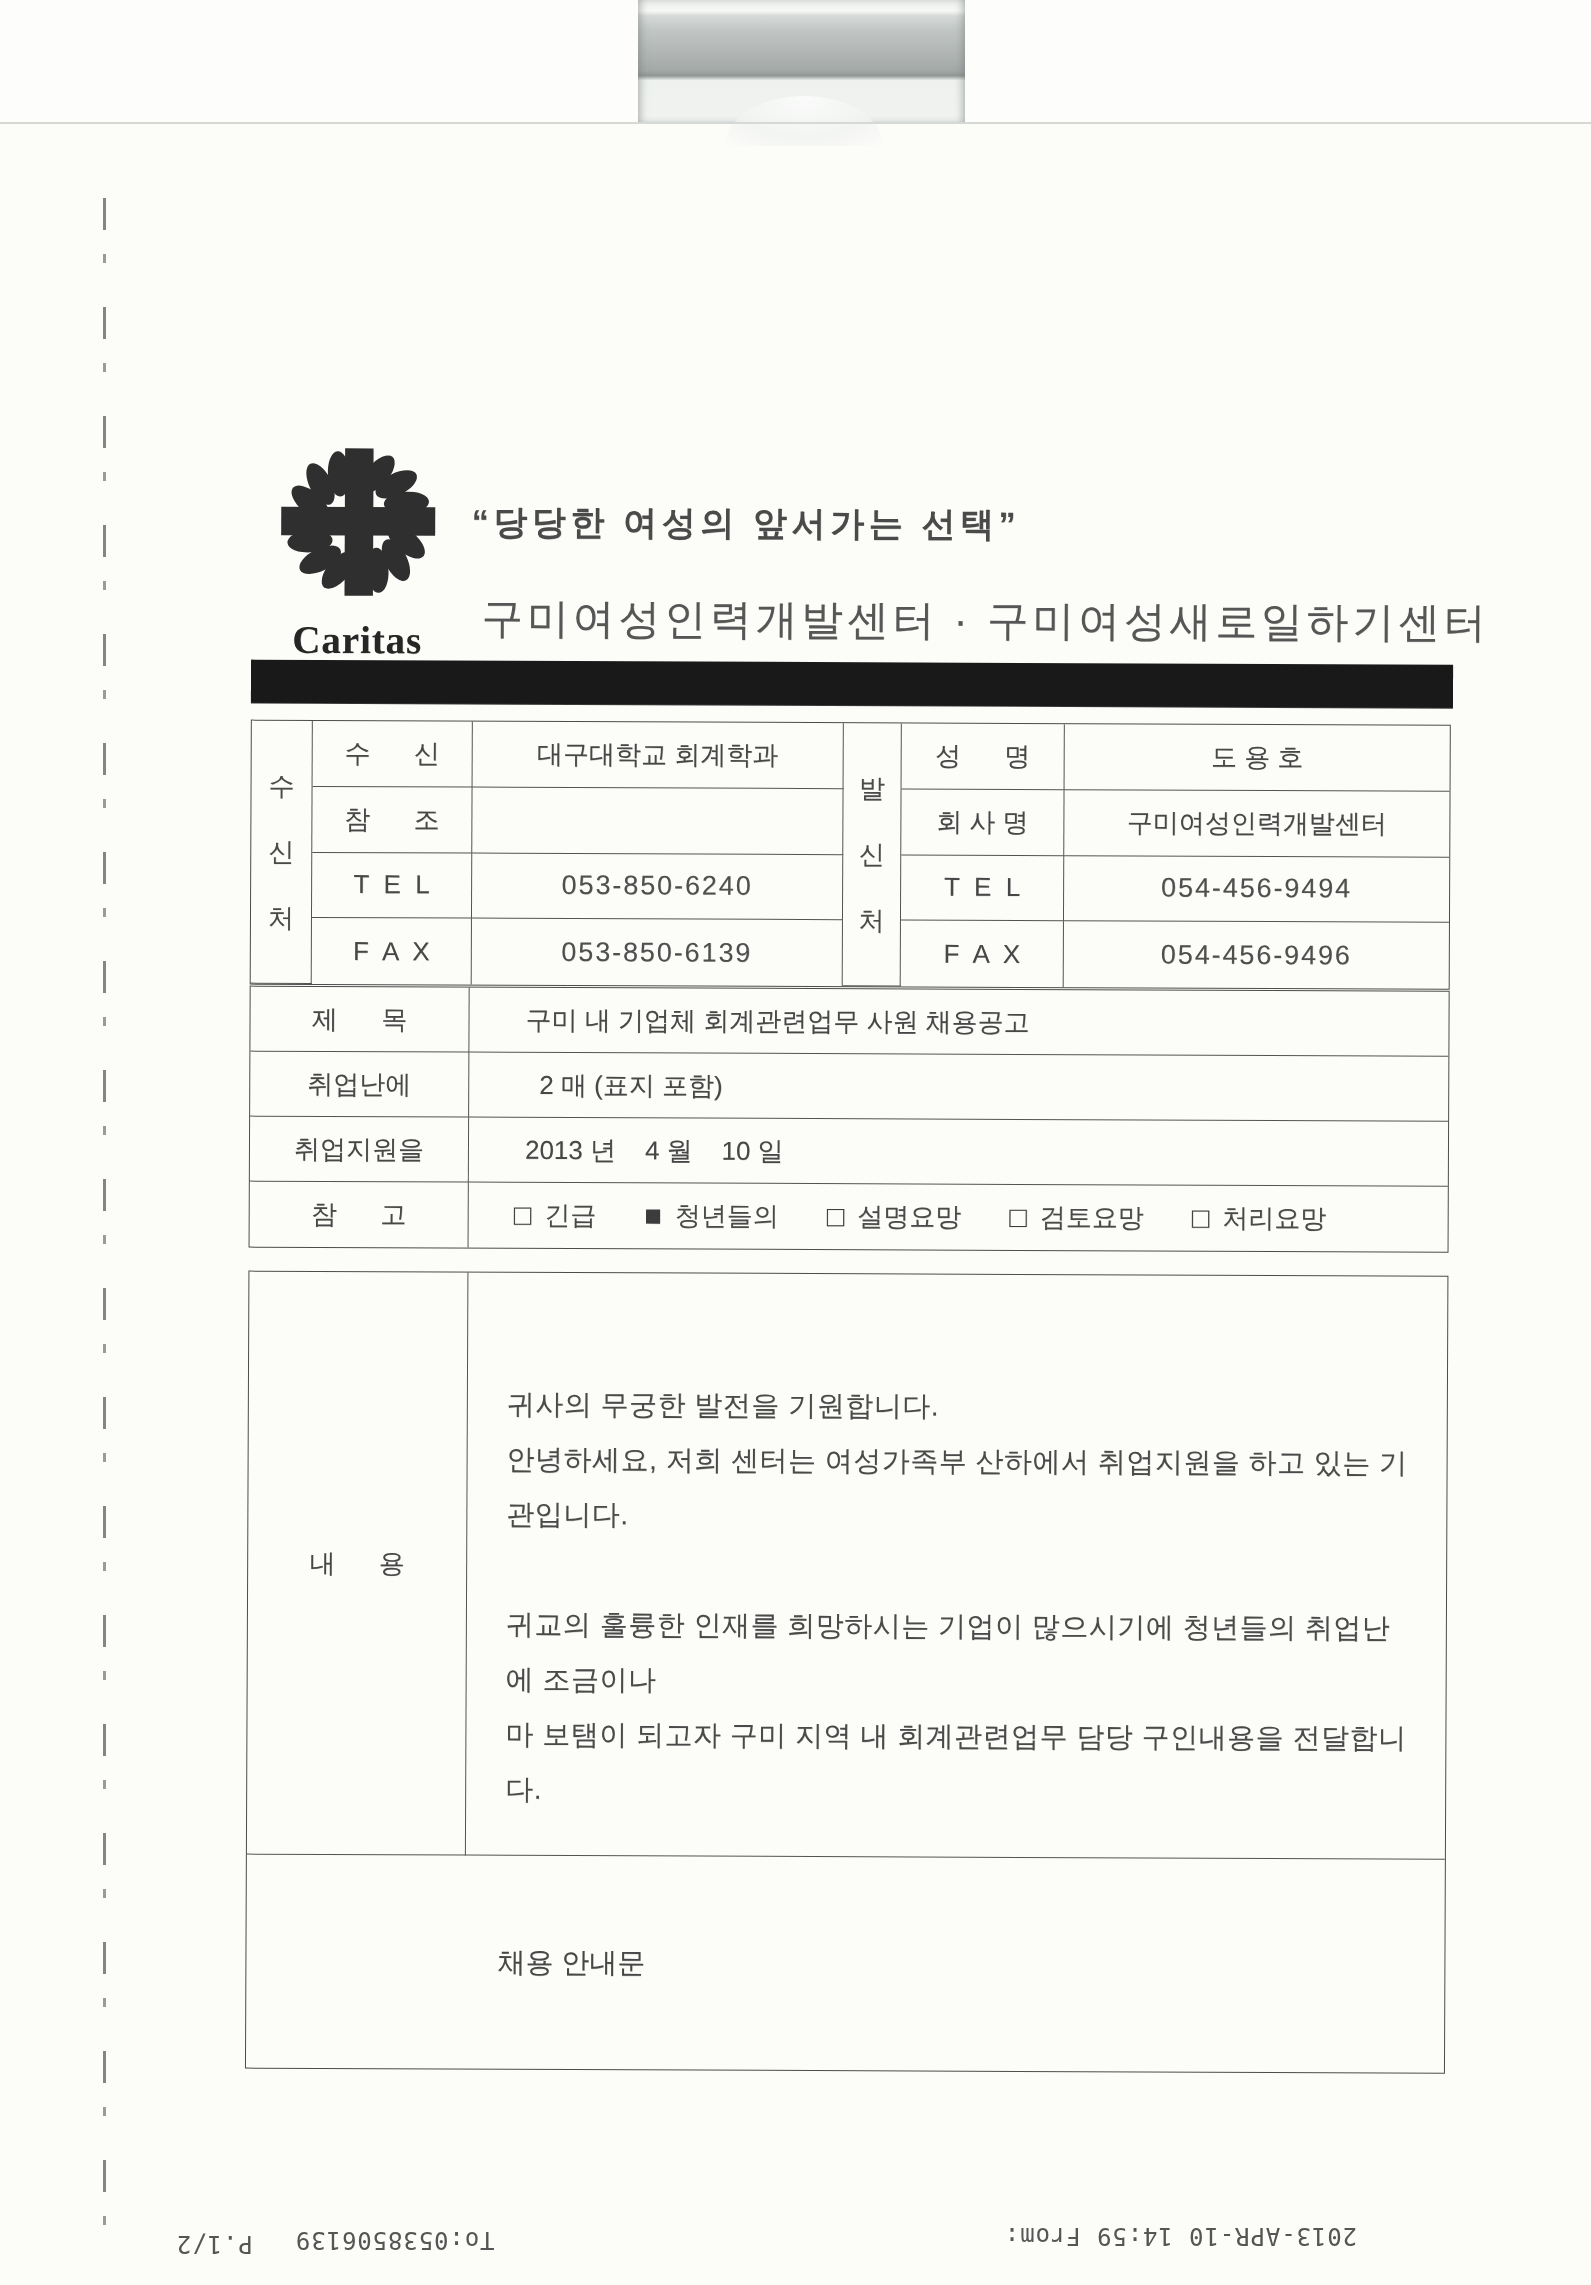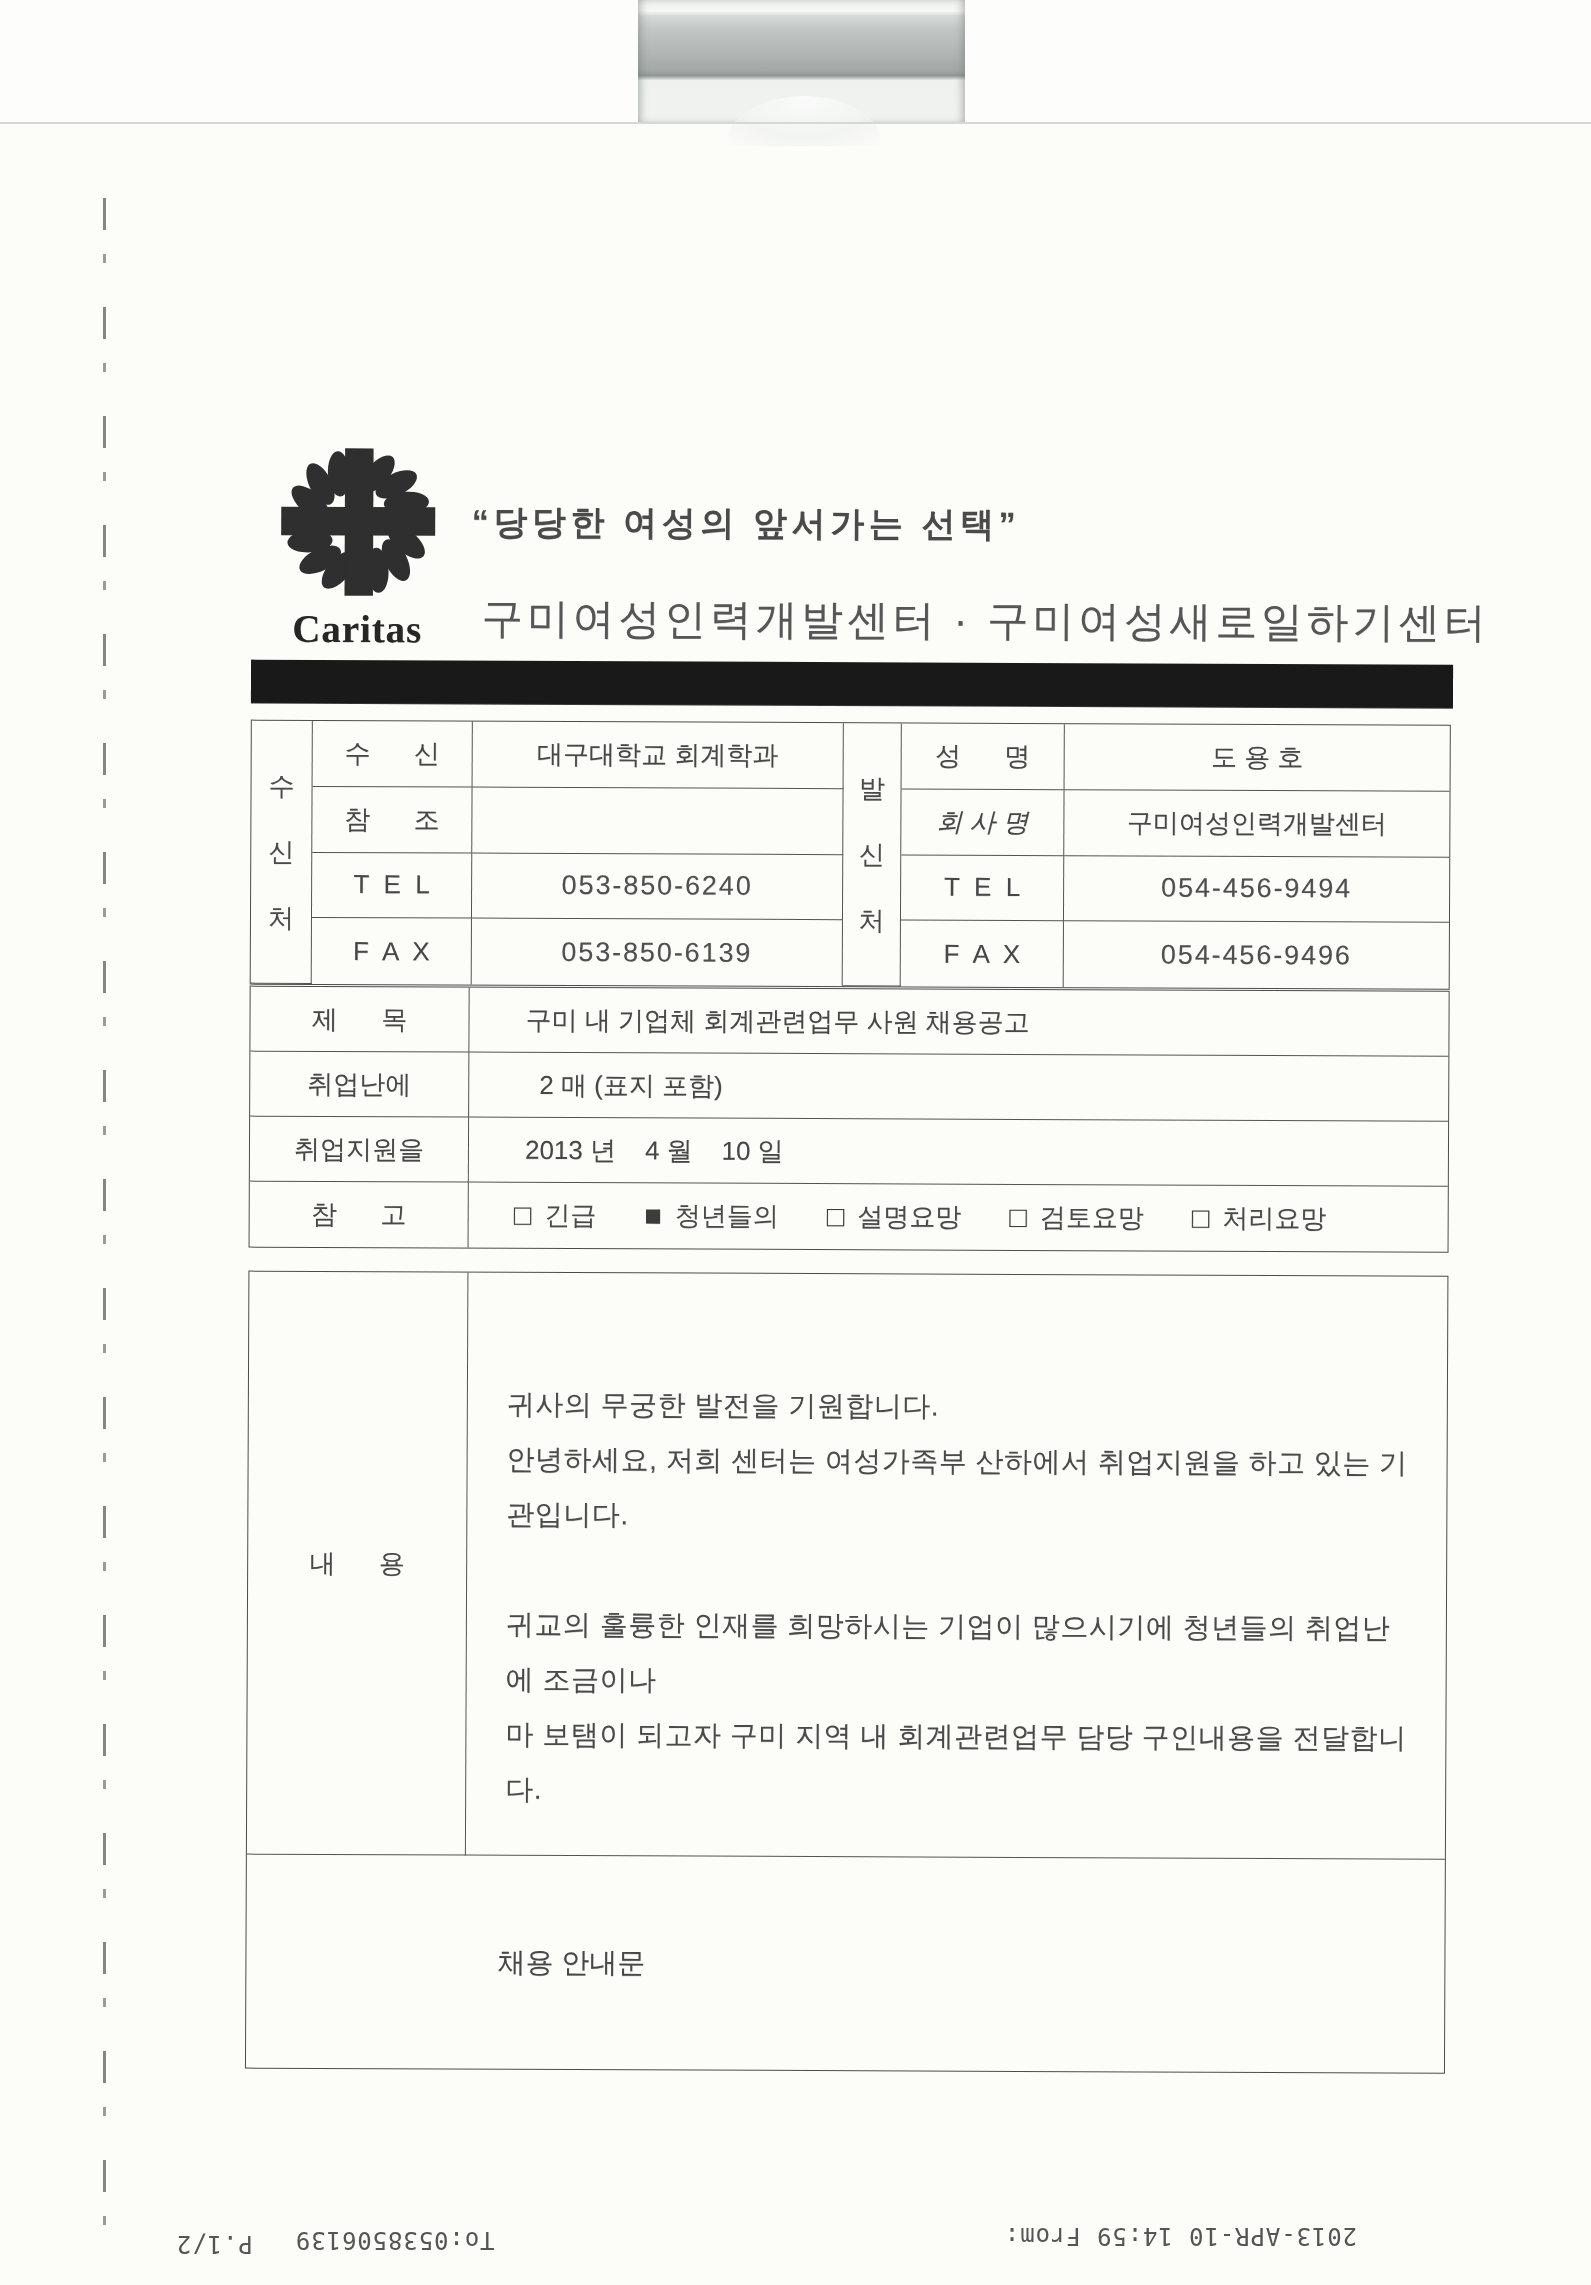--- a/index.html
+++ b/index.html
@@ -33,21 +33,21 @@
       #7a7a7a 56px,#7a7a7a 65px,transparent 65px,transparent 109px);
     opacity:.75;
   }
   
   .doc{position:absolute;left:0;top:0;width:100%;height:100%;transform:rotate(0.25deg);
        text-shadow:0.4px 0.4px 0.6px rgba(70,70,70,.30);}
   
   .logo-wrap{position:absolute;left:267px;top:447px;width:176px;text-align:center;}
   .logo-wrap svg{display:block;margin:0 auto;}
   .caritas-word{font-family:"Liberation Serif",serif;font-weight:bold;font-size:39px;color:#262626;
-                letter-spacing:0.9px;margin-top:7px;}
+                letter-spacing:0.9px;margin-top:18px;}
   .slogan{position:absolute;left:469px;top:501px;font-size:34px;font-weight:bold;color:#4a4a4a;
           letter-spacing:4.6px;}
   .org-title{position:absolute;left:479px;top:592px;font-size:42px;font-weight:500;color:#565656;
              letter-spacing:3.7px;}
   .sep-bar{position:absolute;left:249px;top:662px;width:1202px;height:43px;background:#191919;
            box-shadow:0 0.9px 0 #3a3a3a;}
   
   .grid{position:absolute;background:transparent;border:1.9px solid #4c4c4c;display:grid;}
   .cell{border-right:1.9px solid #535353;border-bottom:1.9px solid #535353;
         display:flex;align-items:center;justify-content:center;
@@ -156,21 +156,21 @@
       <div class="cell num" style="grid-area:3/3/4/4;">053-850-6240</div>
       <div class="cell noB" style="grid-area:4/2/5/3;">F  A  X</div>
       <div class="cell noB num" style="grid-area:4/3/5/4;">053-850-6139</div>
 
       <div class="cell vhead" style="grid-area:1/4/5/5;">발
 신
 처</div>
 
       <div class="cell" style="grid-area:1/5/2/6;">성      명</div>
       <div class="cell noR" style="grid-area:1/6/2/7;">도 용 호</div>
-      <div class="cell" style="grid-area:2/5/3/6;font-style:italic;">회 사 명</div>
+      <div class="cell" style="grid-area:2/5/3/6;">회 사 명</div>
       <div class="cell noR" style="grid-area:2/6/3/7;">구미여성인력개발센터</div>
       <div class="cell" style="grid-area:3/5/4/6;">T  E  L</div>
       <div class="cell noR num" style="grid-area:3/6/4/7;">054-456-9494</div>
       <div class="cell noB" style="grid-area:4/5/5/6;">F  A  X</div>
       <div class="cell noR noB num" style="grid-area:4/6/5/7;">054-456-9496</div>
     </div>
 
     <div class="grid t2">
       <div class="cell" style="grid-area:1/1/2/2;">제      목</div>
       <div class="cell noR left" style="grid-area:1/2/2/3;padding-left:56px;">구미 내 기업체 회계관련업무 사원 채용공고</div>

